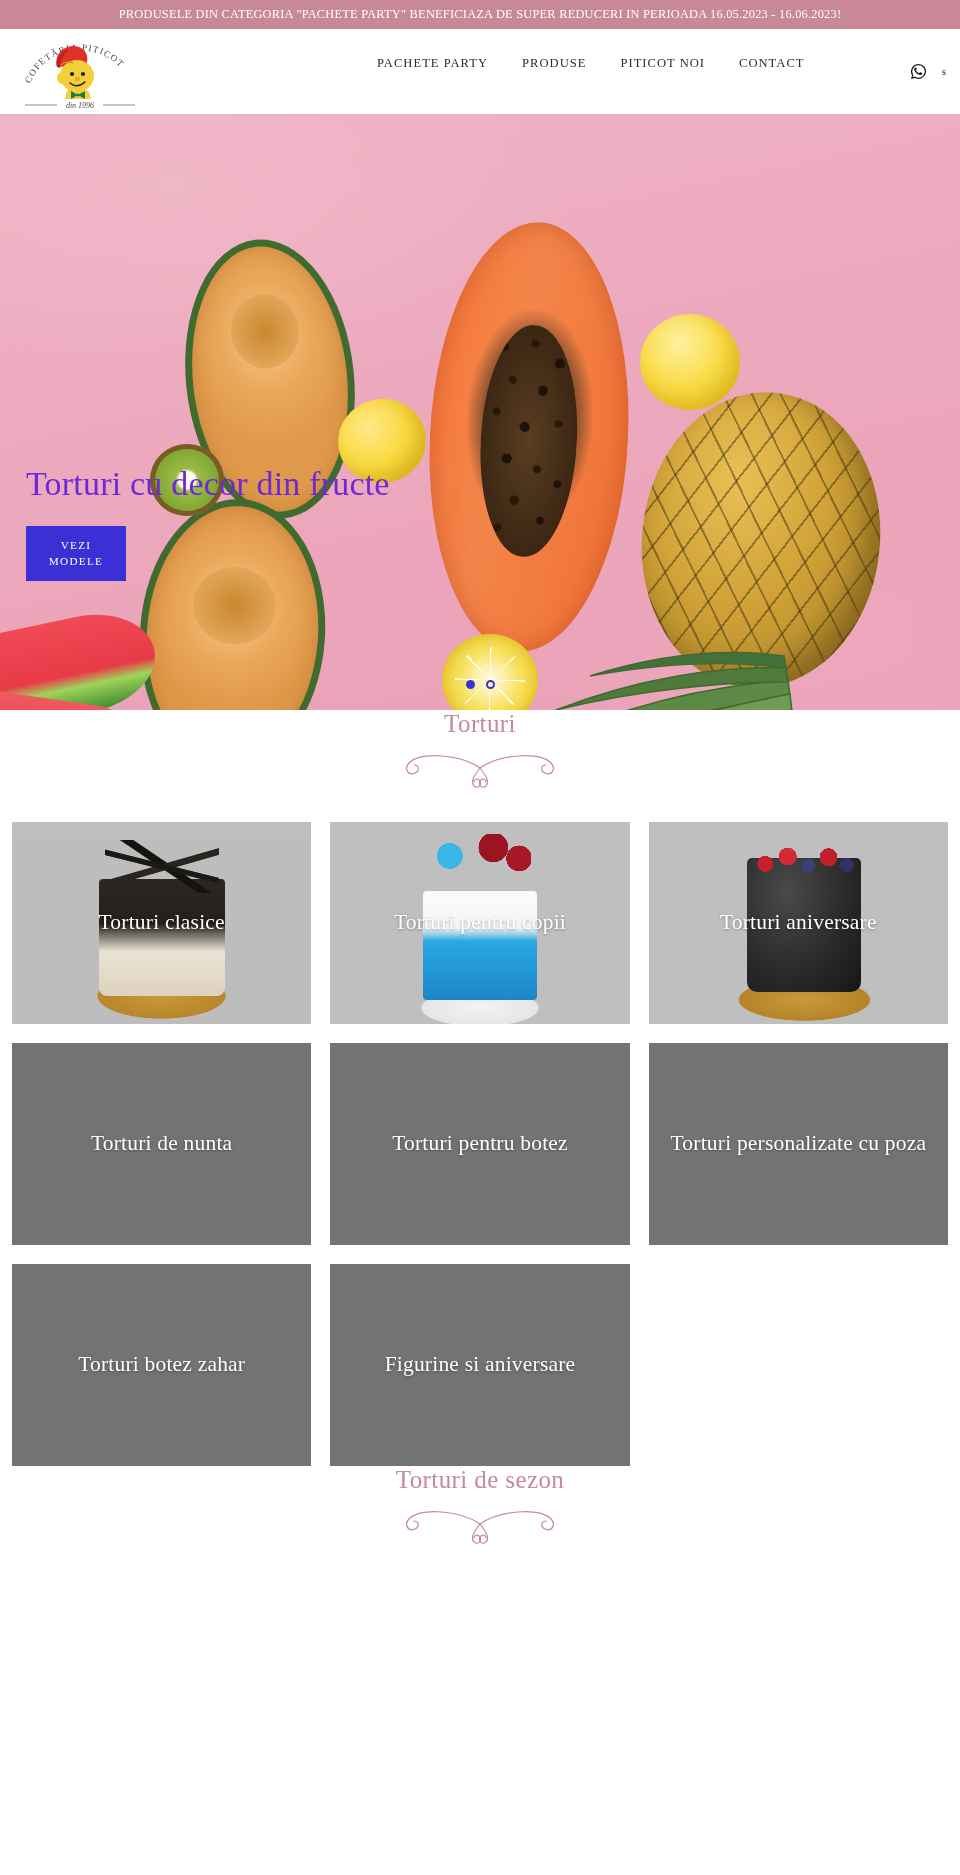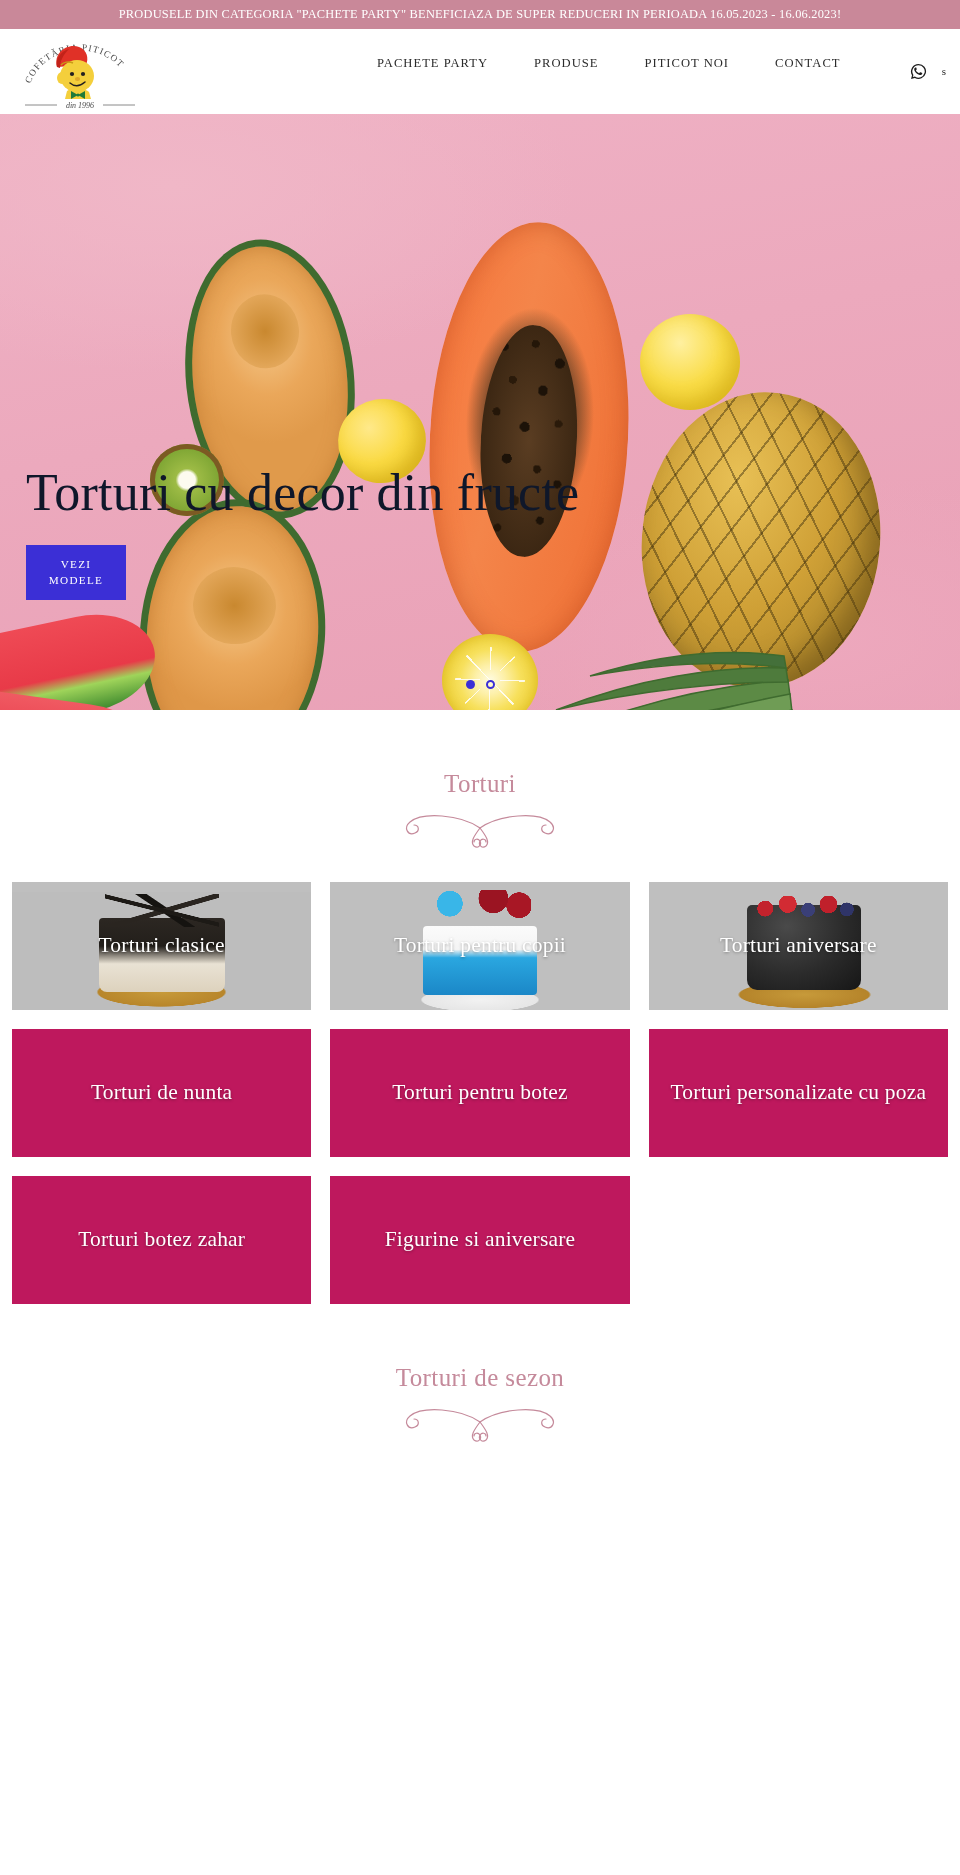--- a/index.html
+++ b/index.html
@@ -50,21 +50,21 @@
   }
   .logo-svg { display: block; }
 
   .main-nav {
     position: absolute;
     left: 360px;
     top: 0;
     height: 69px;
     display: flex;
     align-items: center;
-    gap: 12px;
+    gap: 0;
   }
   .nav-item {
     font-family: "Liberation Serif", serif;
     font-size: 12.6px;
     letter-spacing: 1.0px;
     color: #2b2b2b;
     text-decoration: none;
     padding: 0 17px;
     white-space: nowrap;
     cursor: pointer;
@@ -228,24 +228,24 @@
 
   
   .hero-copy {
     position: absolute;
     left: 26px;
     top: 352px;
     z-index: 5;
   }
   .hero-title {
     font-family: "Liberation Serif", "DejaVu Serif", serif;
-    font-size: 52px;
+    font-size: 34px;
     line-height: 1.05;
     font-weight: 400;
-    color: #0f172a;
+    color: #6d28d9;
     letter-spacing: 0.2px;
     white-space: nowrap;
   }
   .hero-btn {
     display: block;
     margin-top: 24px;
     width: 100px;
     padding: 11px 4px 12px;
     background: #3b2fd6;
     color: #ffffff;
@@ -268,21 +268,20 @@
     z-index: 6;
   }
   .dot { width: 9px; height: 9px; border-radius: 50%; cursor: pointer; }
   .dot.active { background: #3b2fd6; }
   .dot.inactive { background: transparent; border: 2px solid #3b2fd6; }
 
   
   .section { background: #ffffff; }
   .section-head {
     text-align: center;
-    padding-top: 60px;
   }
   .section-title {
     font-family: "Liberation Serif", "DejaVu Serif", serif;
     font-size: 25px;
     font-weight: 400;
     color: #c58a9b;
     letter-spacing: 0.4px;
   }
   .flourish { margin: 10px auto 0; display: block; }
 
@@ -290,22 +289,22 @@
   .cat-grid {
     width: 936px;
     margin: 0 auto;
     padding-top: 30px;
     display: grid;
     grid-template-columns: repeat(3, 1fr);
     gap: 19px 19px;
   }
   .cat-tile {
     position: relative;
-    height: 128px;
-    background: #be185d;
+    height: 202px;
+    background: #737373;
     overflow: hidden;
     cursor: pointer;
     display: flex;
     align-items: center;
     justify-content: center;
   }
   .cat-photo { position: absolute; inset: 0; }
   .cat-label {
     position: relative;
     z-index: 3;

